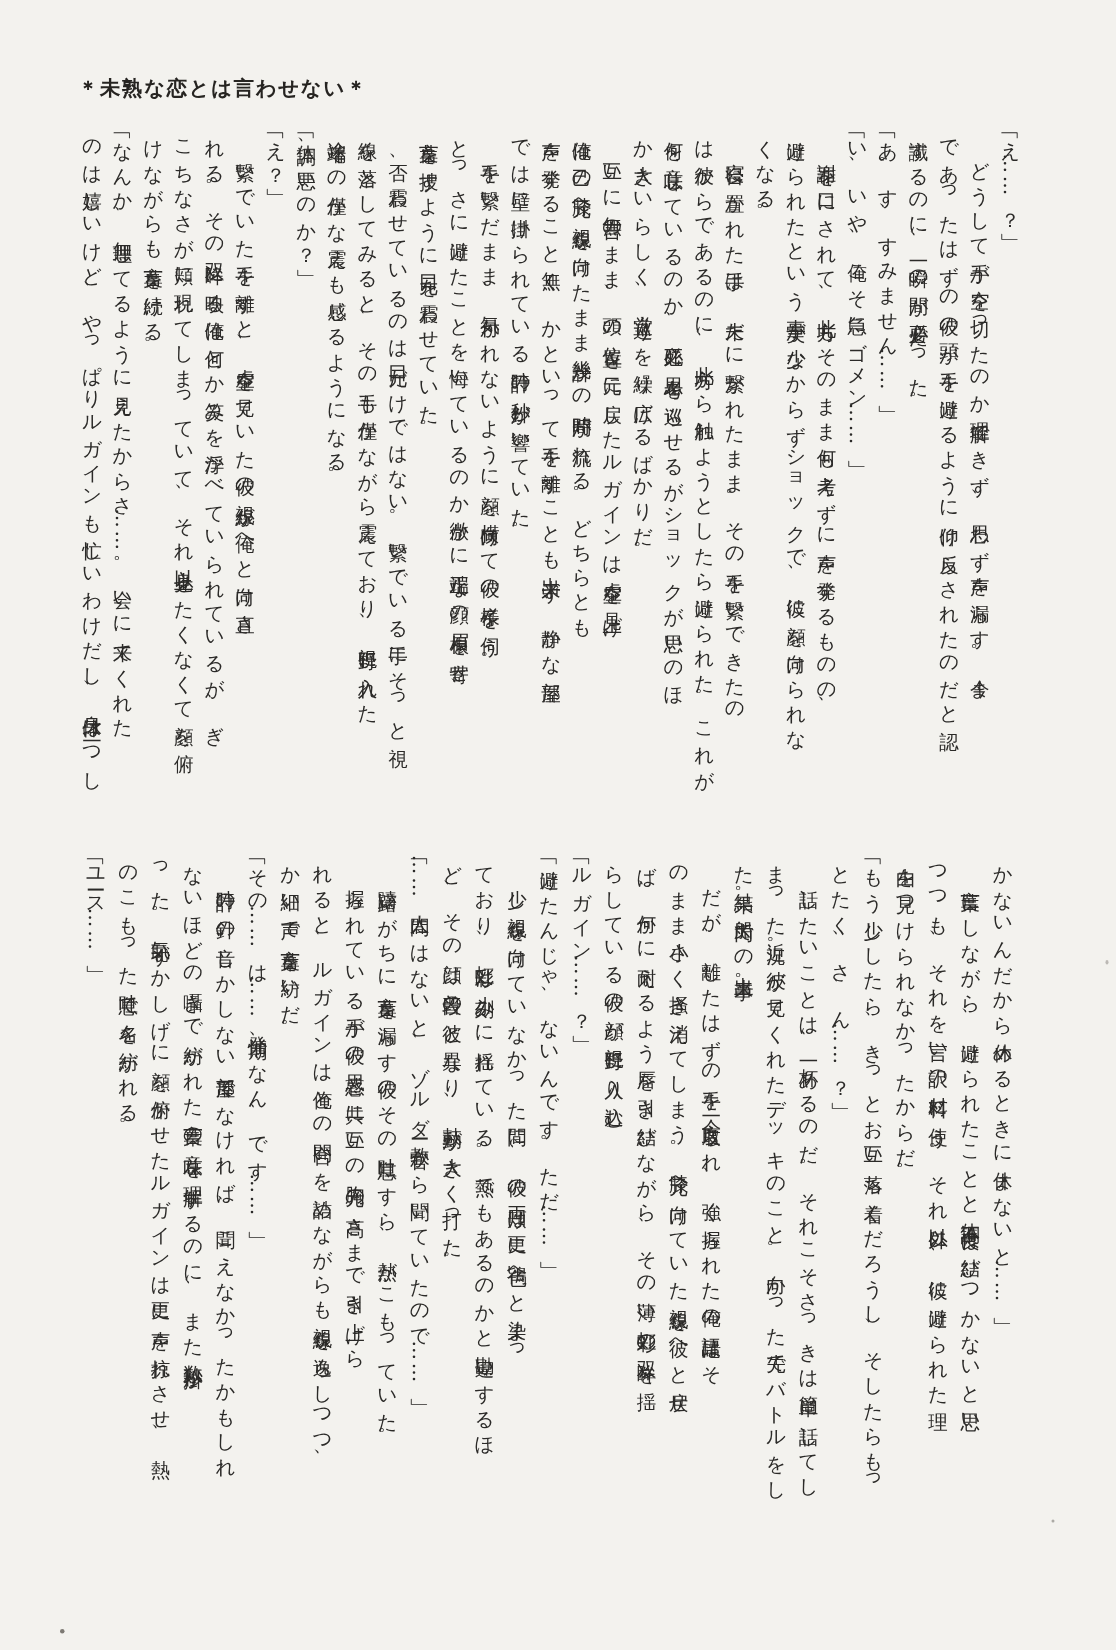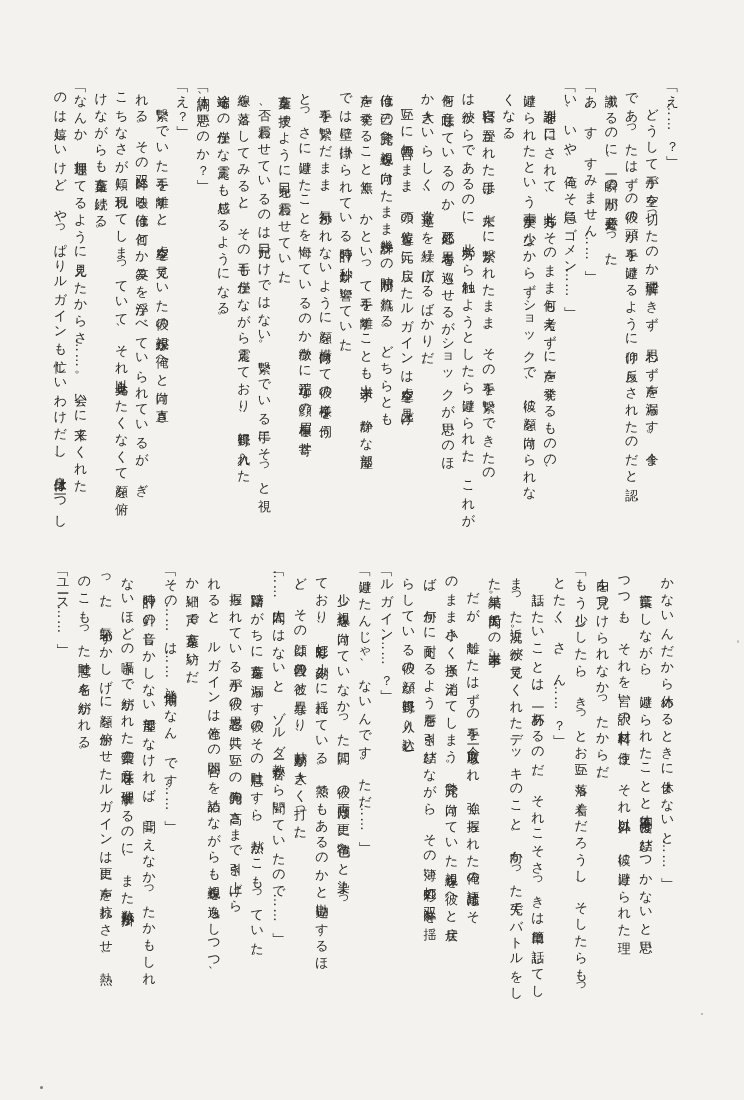--- a/index.html
+++ b/index.html
@@ -34,20 +34,21 @@
   }
   .speck-1 { left:40px;  top:1086px; width:3px; height:3px; opacity:.75; }
   .speck-2 { left:701px; top:1013px; width:2px; height:2px; opacity:.45; }
   .speck-3 { left:737px; top:640px;  width:2px; height:3px; opacity:.35; }
 </style>
 </head>
 <body>
 
 <div class="page">
 
+  <div class="page-title">＊未熟な恋とは言わせない＊</div>
 
   <div class="vband band-top">
       <div class="text-line">「え……？」</div>
       <div class="text-line">　どうして手が空を切ったのか理解できず、思わず声を漏らす。今ま</div>
       <div class="text-line">であったはずの彼の頭が手を避けるように仰け反らされたのだと認</div>
       <div class="text-line">識するのに、一瞬の間が必要だった。</div>
       <div class="text-line">「あ。す、すみません……」</div>
       <div class="text-line">「い、いや、俺こそ急にゴメン……」</div>
       <div class="text-line">　謝罪を口にされて、此方もそのまま何も考えずに声を発するものの、</div>
       <div class="text-line">避けられたという事実が少なからずショックで、彼に顔を向けられな</div>

